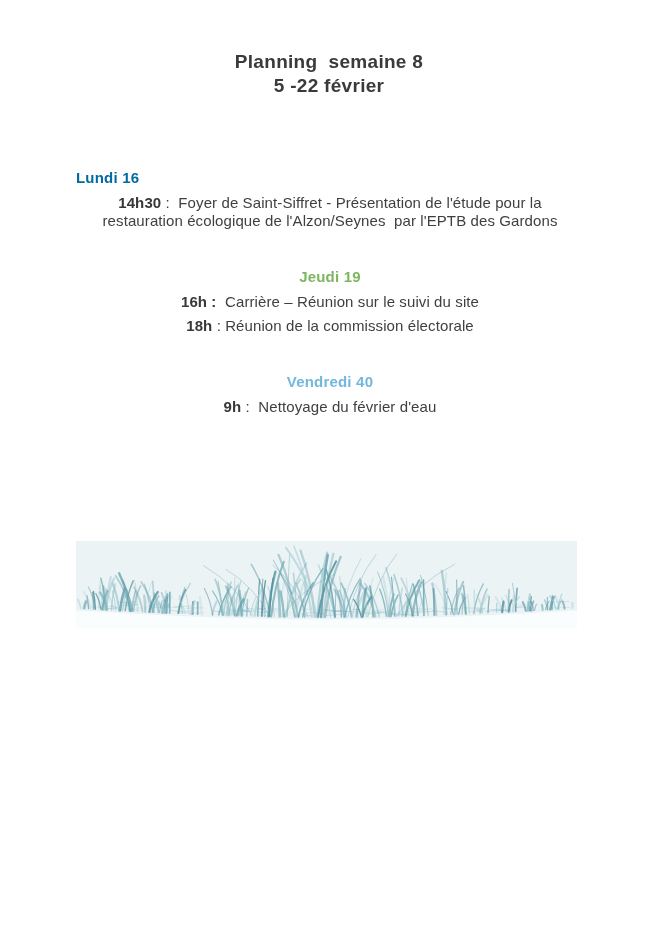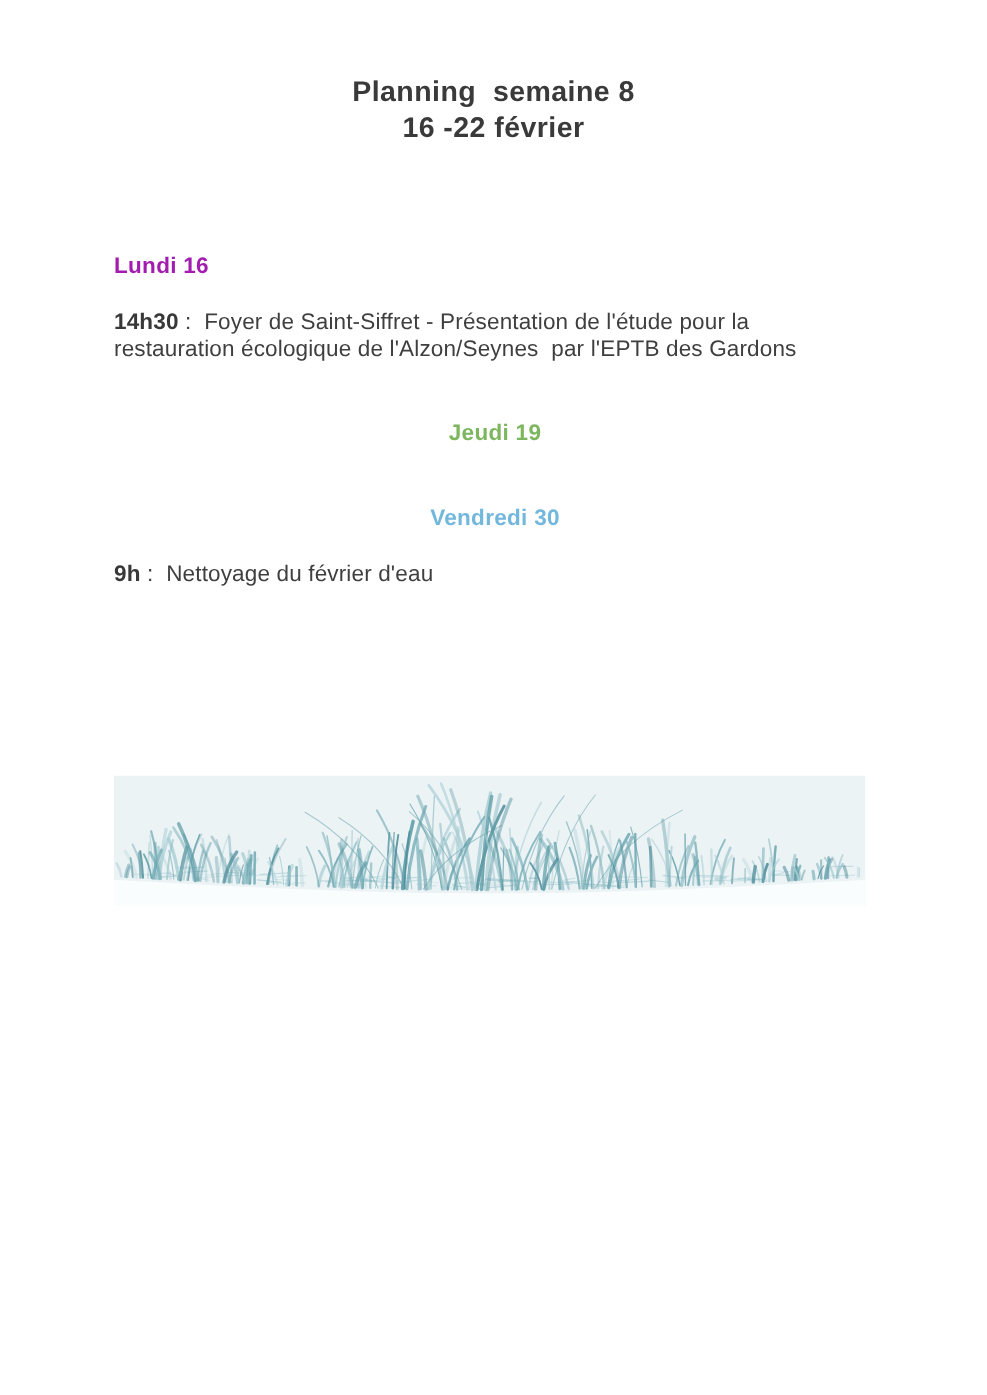--- a/index.html
+++ b/index.html
@@ -45,49 +45,51 @@
   .day-heading.later { margin-top: 37px; text-align: center; }
   .event {
     margin: 0;
     font-size: 15px;
     line-height: 18px;
     white-space: pre-wrap;
     color: #3f3f3f;
     max-width: 508px;
     letter-spacing: 0.1px;
   }
-  .event.gap { margin-top: 18px; }
+  .event.gap { margin-top: 6px; text-align: center; }
   .event strong { color: #383838; }
   .footer-illustration {
     margin-top: 125px;
     margin-left: 76px;
     width: 501px;
     height: 87px;
     line-height: 0;
   }
   .footer-illustration svg { display: block; }
 </style>
 </head>
 <body>
 
 <div class="page">
 
   <h1 class="title">
     <span class="title-line">Planning  semaine 8</span>
-    <span class="title-line">16 -22 février</span>
+    <span class="title-line">5 -22 février</span>
   </h1>
 
   <div class="content">
 
-    <h2 class="day-heading first" style="color: #a21caf;">Lundi 16</h2>
+    <h2 class="day-heading first" style="color: #0369a1;">Lundi 16</h2>
     <p class="event gap"><strong>14h30</strong><span> :  Foyer de Saint-Siffret - Présentation de l'étude pour la restauration écologique de l'Alzon/Seynes  par l'EPTB des Gardons</span></p>
 
     <h2 class="day-heading later" style="color: rgb(124, 182, 94);">Jeudi 19</h2>
-
-    <h2 class="day-heading later" style="color: rgb(114, 183, 220);">Vendredi 30</h2>
+    <p class="event gap"><strong>16h :</strong><span>  Carrière – Réunion sur le suivi du site</span></p>
+    <p class="event gap"><strong>18h</strong><span> : Réunion de la commission électorale</span></p>
+
+    <h2 class="day-heading later" style="color: rgb(114, 183, 220);">Vendredi 40</h2>
     <p class="event gap"><strong>9h</strong><span> :  Nettoyage du février d'eau</span></p>
 
   </div>
 
   <div class="footer-illustration">
     <svg id="grass-svg" width="501" height="87" viewBox="0 0 501 87" xmlns="http://www.w3.org/2000/svg">
         <rect width="501" height="87" fill="#ecf3f5"></rect>
         <path d="M415.9,68.9 l8.4,-0.8" stroke="#aacfd5" stroke-width="1.04" opacity="0.47" fill="none" stroke-linecap="round"></path>
         <path d="M111.3,67.0 l16.9,-0.2" stroke="#8fbec6" stroke-width="0.63" opacity="0.42" fill="none" stroke-linecap="round"></path>
         <path d="M106.5,69.3 l9.7,0.5" stroke="#8fbec6" stroke-width="0.61" opacity="0.33" fill="none" stroke-linecap="round"></path>

